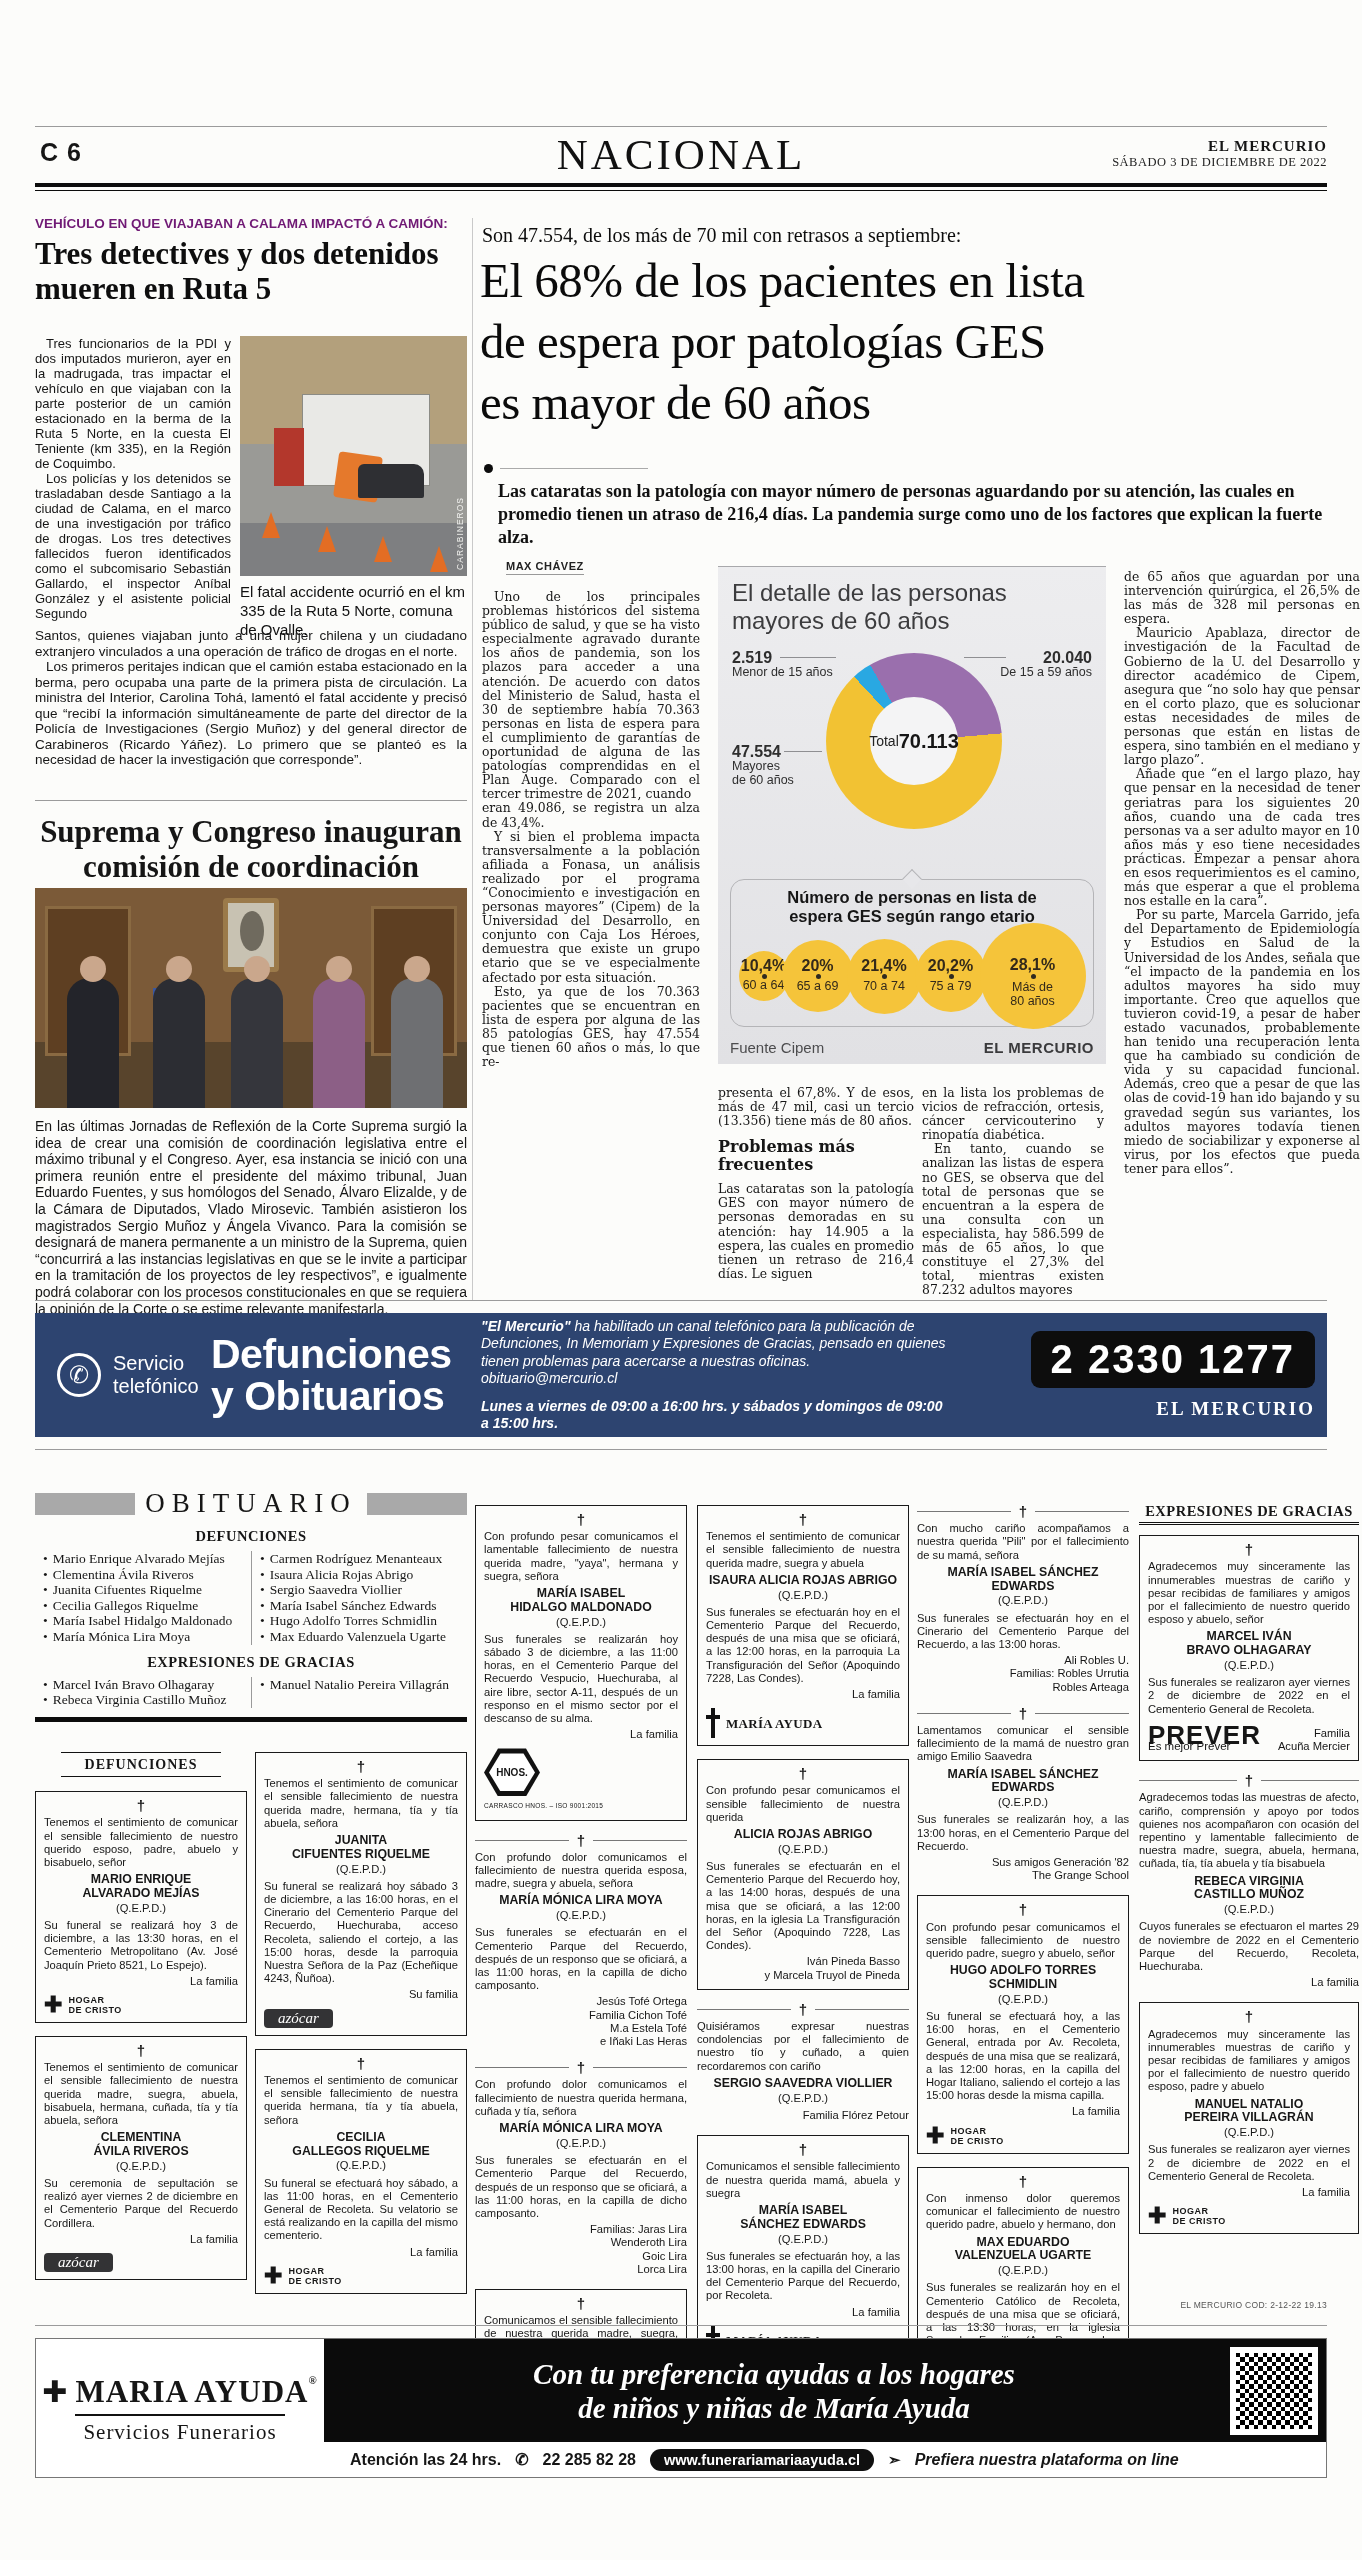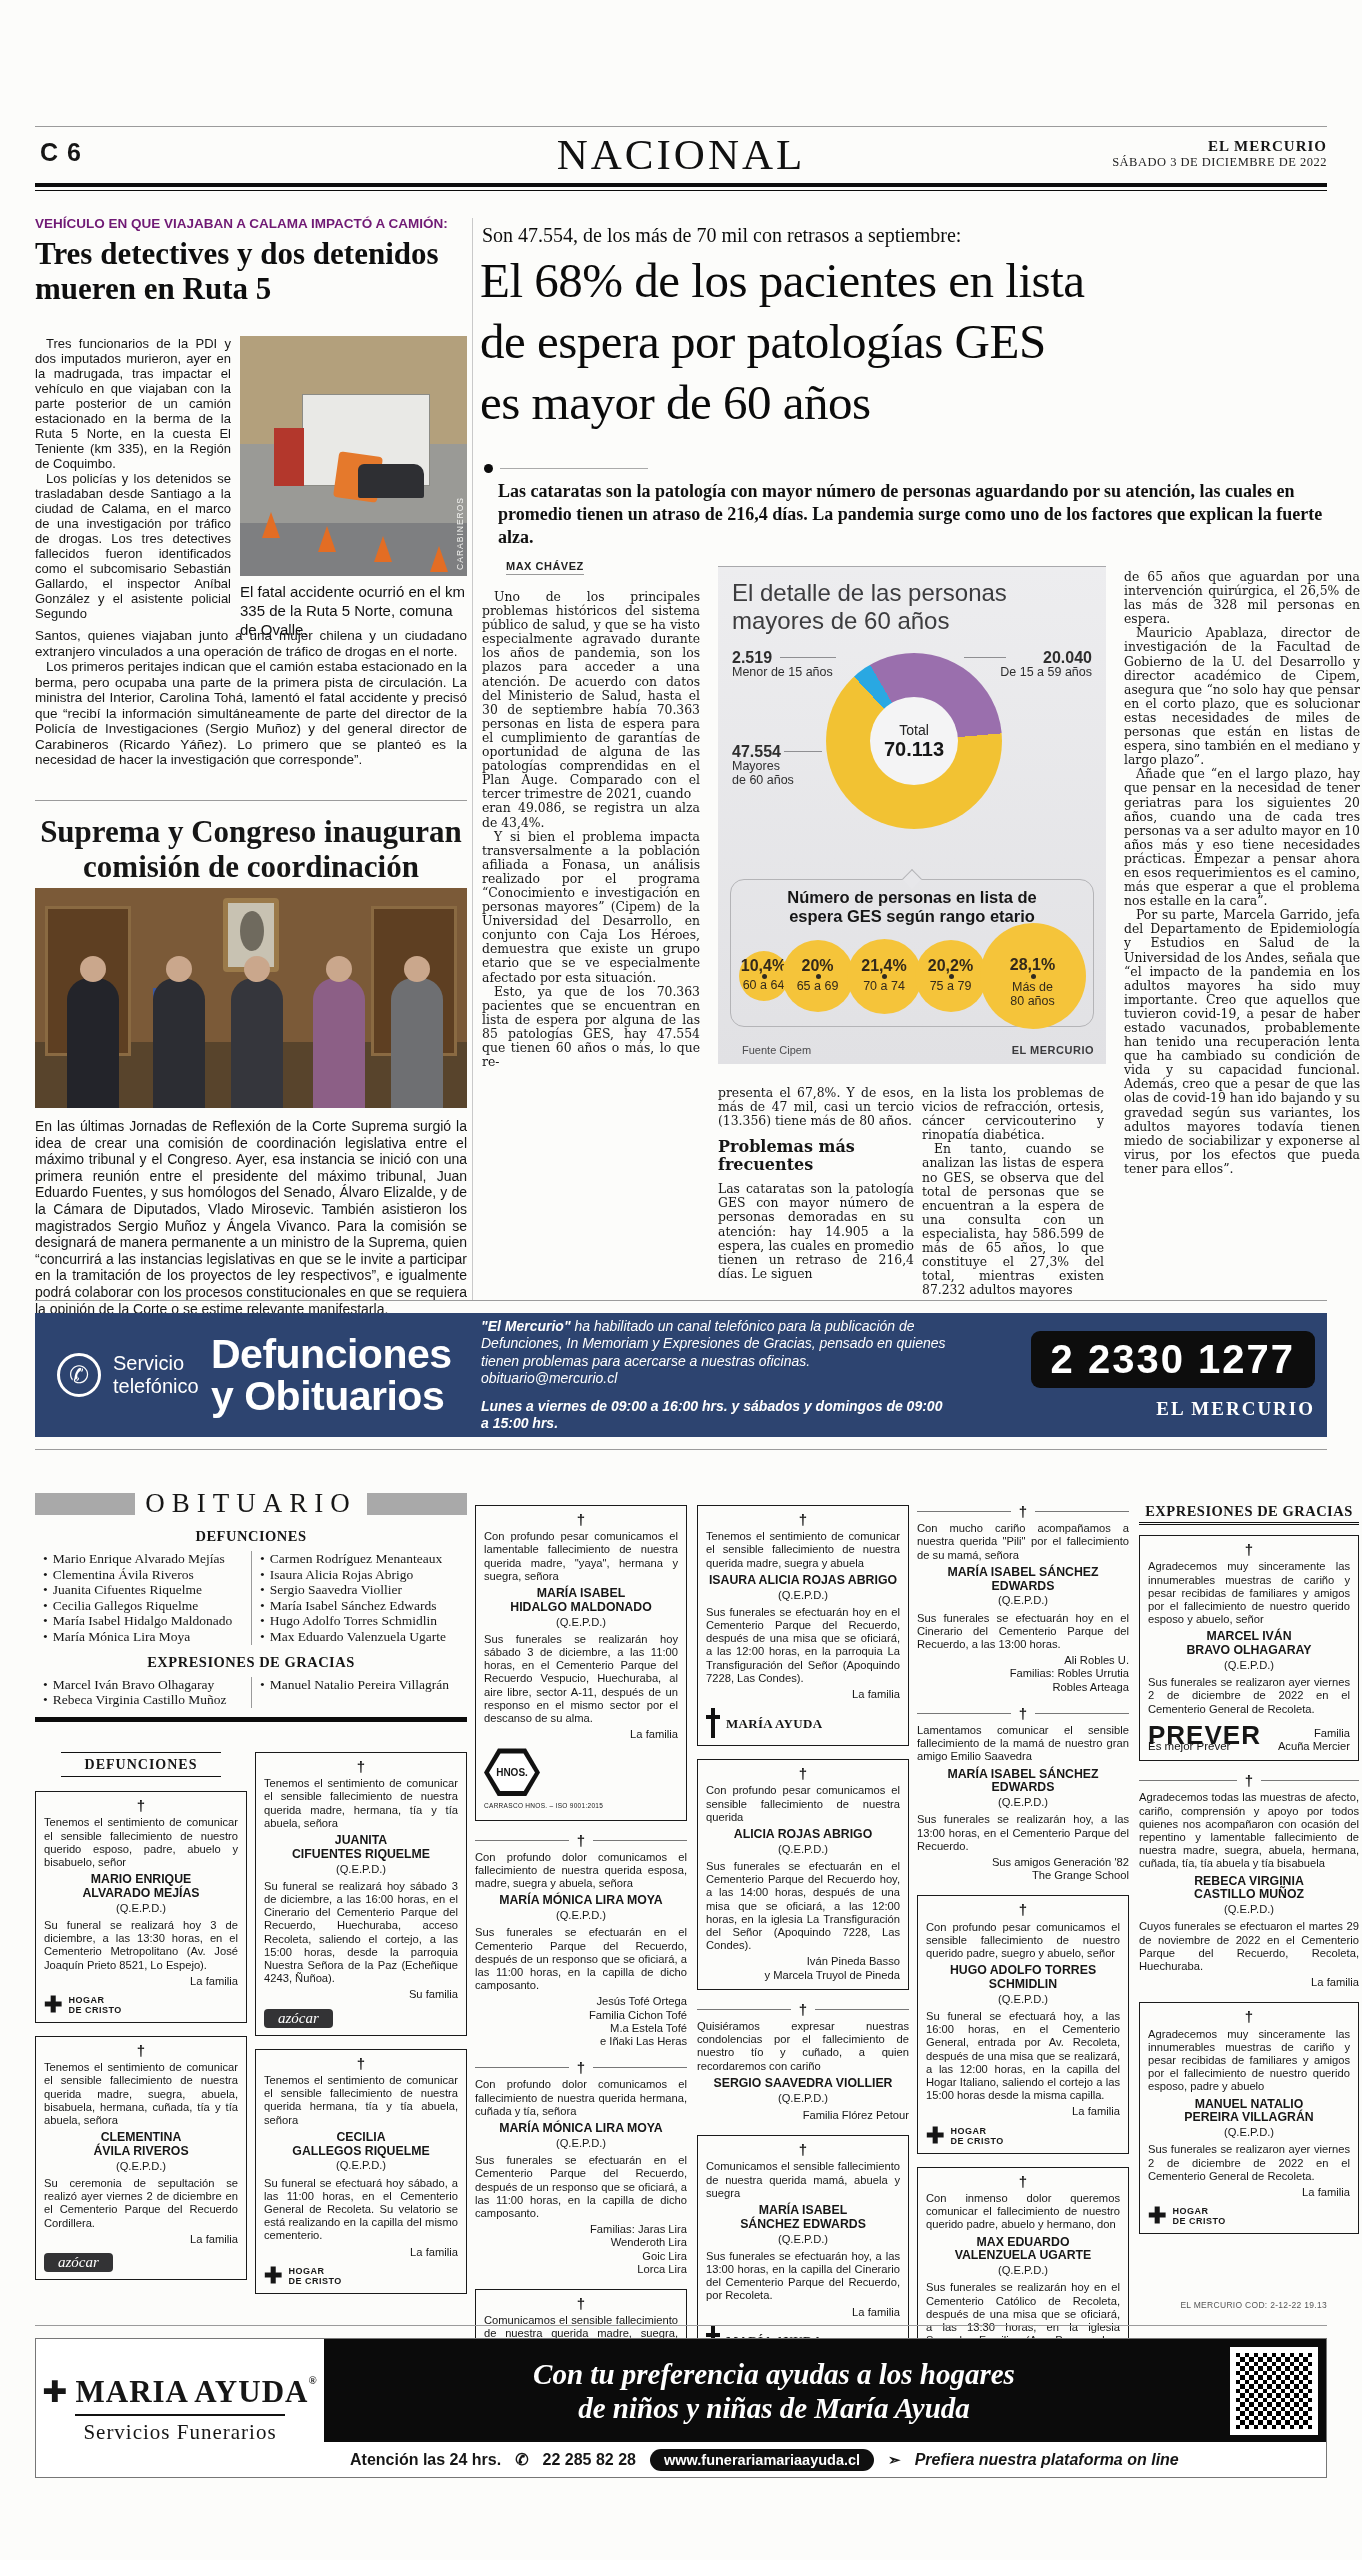--- a/index.html
+++ b/index.html
@@ -72,37 +72,37 @@
   .nec-t{color:#e87b23;font-family:"Liberation Sans",sans-serif;font-weight:bold;font-size:16.5px;letter-spacing:.5px}
   .nec-x{font-family:"Liberation Sans",sans-serif;font-weight:bold;font-size:13px;line-height:15.5px;margin-top:3px;text-indent:0!important;text-align:center}
   .subhead{font-weight:bold;font-size:16px;line-height:18px;margin:10px 0 8px;text-indent:0!important;font-family:"DejaVu Serif",serif;text-align:left}
 
   
   .panel{left:718px;top:566px;width:388px;height:498px;background:linear-gradient(180deg,#ededef,#e1e1e4);border-top:1px solid #a8a8ab}
   .p-title{position:absolute;left:14px;top:12px;font-size:24px;line-height:28px;color:#3c3c3e}
   .donut{position:absolute;left:108px;top:86px;width:176px;height:176px;border-radius:50%;
      background:conic-gradient(#9a6fad 0 85deg,#f2c233 85deg 317deg,#29a8e2 317deg 330deg,#9a6fad 330deg 360deg)}
   .hole{position:absolute;left:44px;top:44px;width:88px;height:88px;border-radius:50%;background:#f4f4f5;
-     display:flex;flex-direction:column;align-items:center;justify-content:center}
+     display:flex;align-items:center;justify-content:center}
   .hole .t1{font-size:14px;color:#222}
   .hole .t2{font-size:20px;font-weight:bold}
   .callout{position:absolute;font-size:12.5px;line-height:14px;color:#2e2e2e}
   .callout .v{font-weight:bold;font-size:16px}
   .cl-line{position:absolute;height:1px;background:#8f8f92}
   .bub-box{position:absolute;left:12px;top:312px;width:364px;height:148px;border:1px solid #b4b4b7;border-radius:14px}
   .caret{position:absolute;left:50%;top:-8px;width:14px;height:14px;background:#e7e7ea;border-left:1px solid #b4b4b7;border-top:1px solid #b4b4b7;transform:translateX(-50%) rotate(45deg)}
   .b-title{position:absolute;left:0;right:0;top:8px;text-align:center;font-weight:bold;font-size:16.5px;line-height:19px}
   .bzone{position:absolute;left:0;right:0;top:46px;height:100px;display:flex;align-items:center;justify-content:center}
   .bline{position:absolute;left:26px;right:26px;top:50%;height:1px;background:#5a564c}
   .bubble{position:relative;border-radius:50%;background:#f5c43a;flex:none}
   .bubble+.bubble{margin-left:-7px}
   .b-pct{position:absolute;left:50%;bottom:52%;transform:translateX(-50%);font-weight:bold;font-size:16px;color:#33291a;white-space:nowrap}
   .b-dot{position:absolute;left:50%;top:50%;width:5px;height:5px;margin:-2px 0 0 -2px;border-radius:50%;background:#2f2a20}
   .b-rng{position:absolute;left:50%;top:54%;transform:translateX(-50%);font-size:12.5px;color:#33291a;white-space:nowrap;text-align:center;line-height:14px}
-  .p-src{position:absolute;left:24px;right:12px;bottom:8px;display:flex;justify-content:space-between;font-size:11px;color:#4c4c4e}
+  .p-src{position:absolute;left:12px;right:12px;bottom:8px;display:flex;justify-content:space-between;font-size:15px;color:#4c4c4e}
   .p-src .em{font-weight:bold;letter-spacing:.5px;color:#3a3a3c}
 
   .div2{left:35px;top:1300px;width:1292px}
 
   
   .banner{left:35px;top:1313px;width:1292px;height:124px;background:#2d4470;color:#fff;display:flex;align-items:center}
   .bn-icon{width:44px;height:44px;border:3px solid #fff;border-radius:50%;display:flex;align-items:center;justify-content:center;font-size:24px;margin:0 12px 0 22px;flex:none}
   .bn-svc{font-size:20px;line-height:23px;width:92px;flex:none}
   .bn-title{font-weight:bold;font-size:41px;line-height:42px;letter-spacing:-.5px;width:262px;flex:none;margin-left:6px}
   .bn-mid{width:470px;flex:none;font-style:italic;font-size:14px;line-height:17.5px;margin-left:8px}

